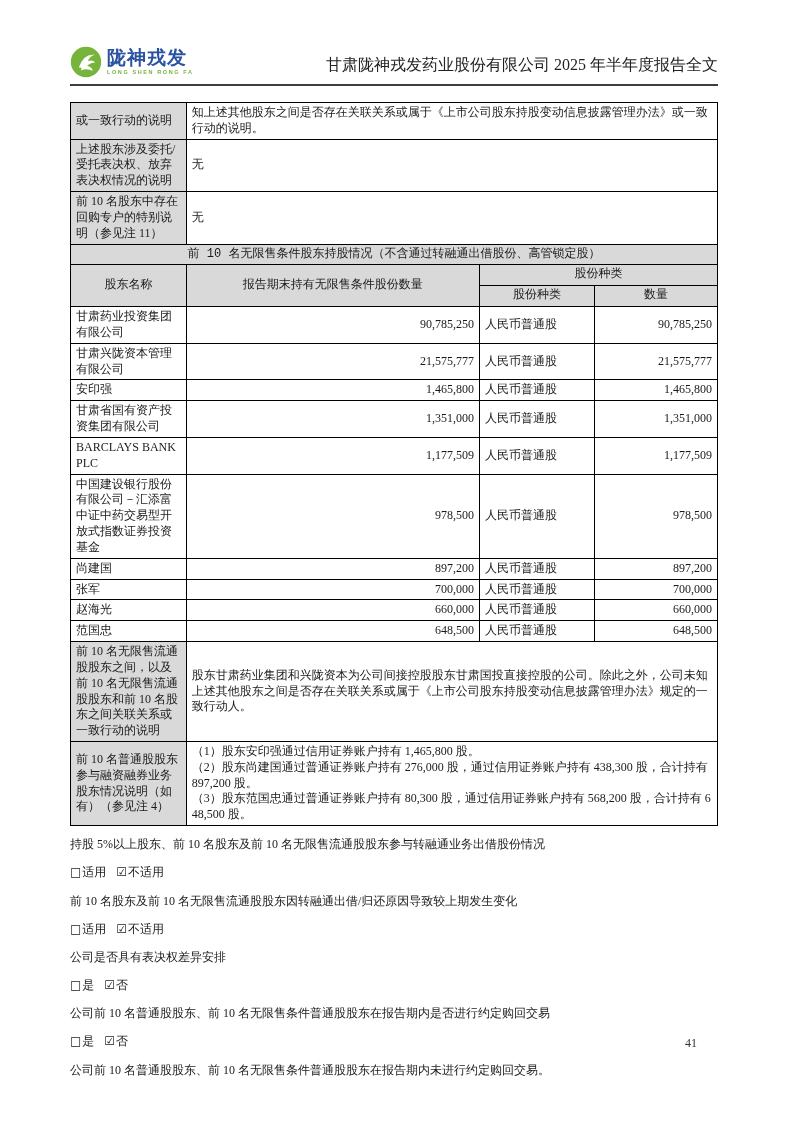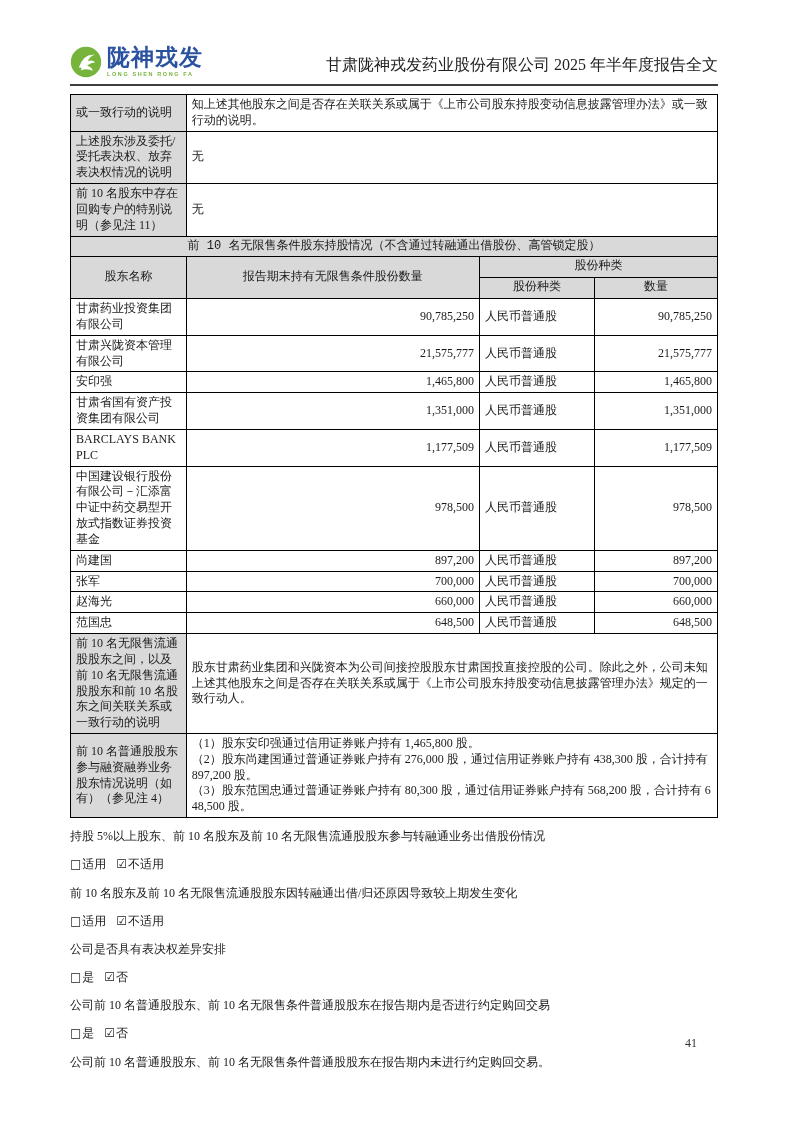--- a/index.html
+++ b/index.html
@@ -14,27 +14,27 @@
     overflow:hidden;
   }
   .content { position:absolute; left:70px; top:46px; width:648px; }
 
   
   .hdr { display:flex; align-items:flex-end; justify-content:space-between;
          border-bottom:2.5px solid #3d3d3d; padding-bottom:6px; }
   .brand { display:flex; align-items:center; gap:5px; }
   .brand-text { display:flex; flex-direction:column; line-height:1; }
   .brand-cn { font-family:"Liberation Sans","DejaVu Sans",sans-serif; font-weight:bold;
-              font-size:23px; letter-spacing:1px; }
+              font-size:19px; letter-spacing:1px; }
   .brand-en { font-family:"Liberation Sans","DejaVu Sans",sans-serif; font-size:5.5px;
               letter-spacing:1.6px; margin-top:3px; font-weight:bold; }
   .hdr-title { font-size:16px; color:#222; padding-bottom:2px; }
 
   
-  table.report { width:100%; border-collapse:collapse; margin-top:8px;
+  table.report { width:100%; border-collapse:collapse; margin-top:16px;
                  font-size:12px; line-height:1.32; table-layout:fixed; }
   table.report td, table.report th { border:1px solid #000; padding:2px 5px;
                  font-weight:normal; vertical-align:middle; word-break:break-all; }
   .col1 { width:17.9%; } .col2 { width:45.3%; } .col3 { width:17.8%; } .col4 { width:19%; }
   td.gray, th.gray { background:#d9d9d9; }
   td.center, th.center { text-align:center;font-family:Liberation Mono, monospace; }
   td.num { text-align:right; padding-right:8px; }
   .note-line { margin:0; }
 
   

